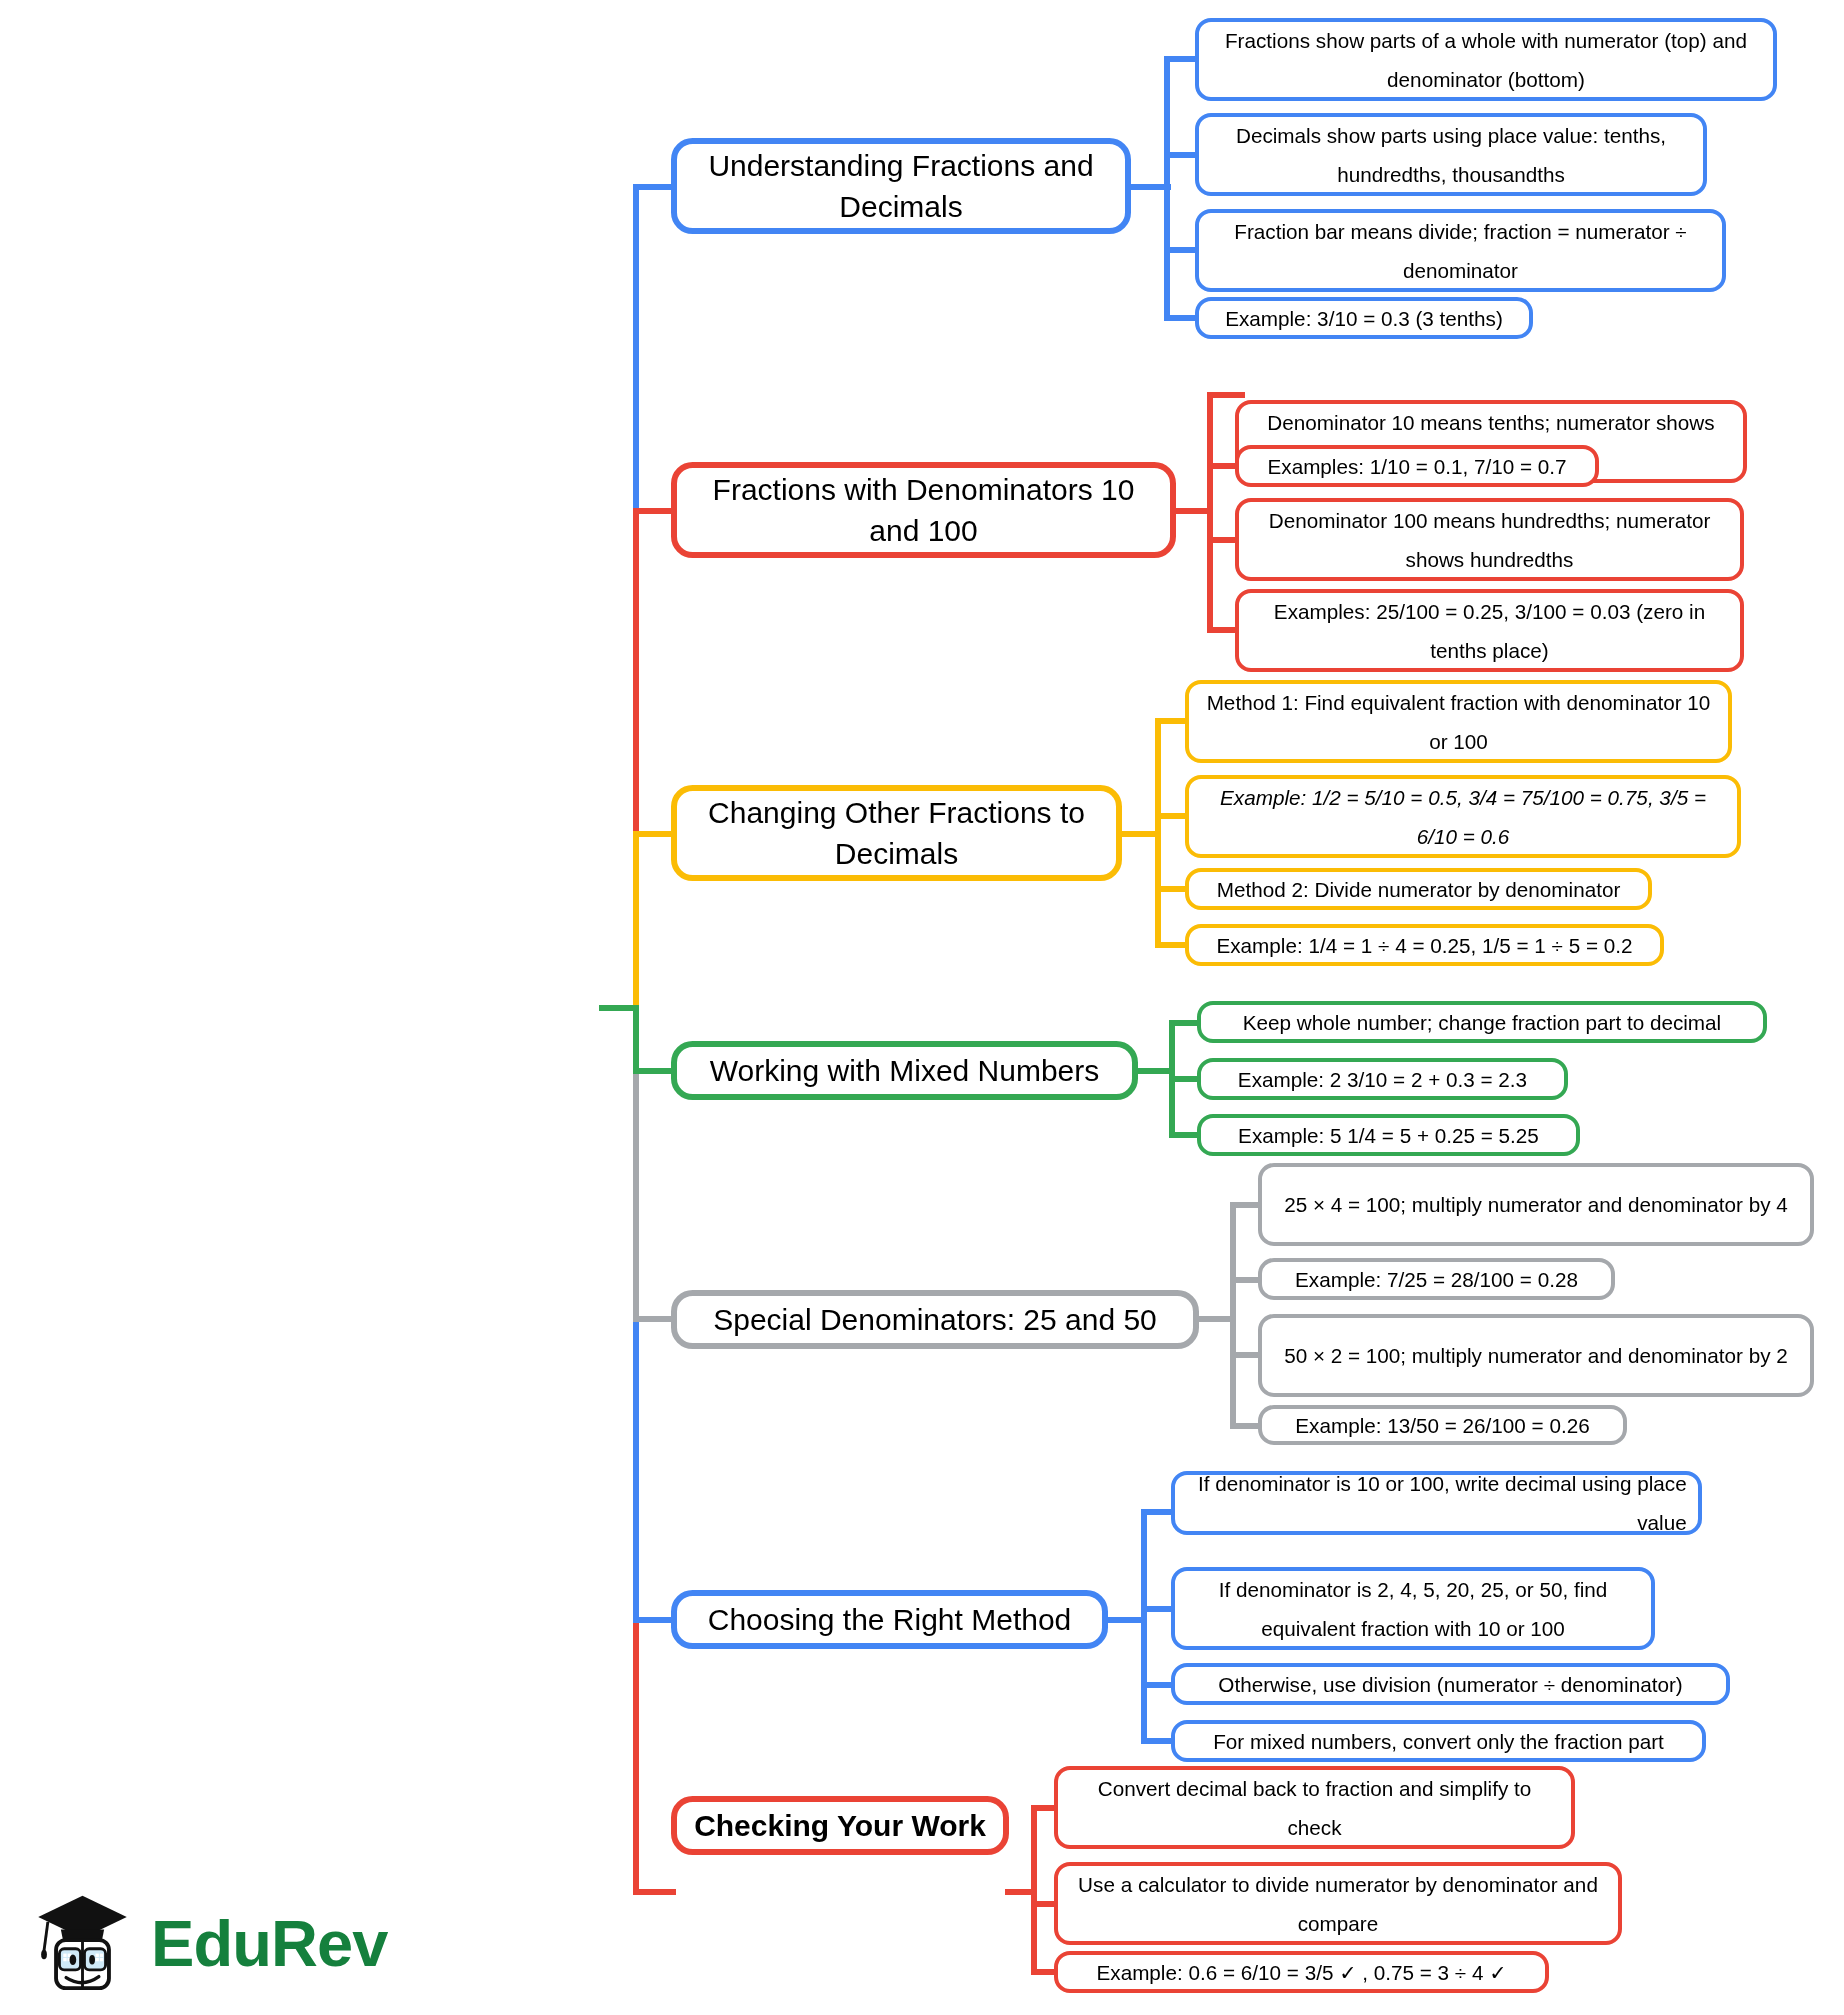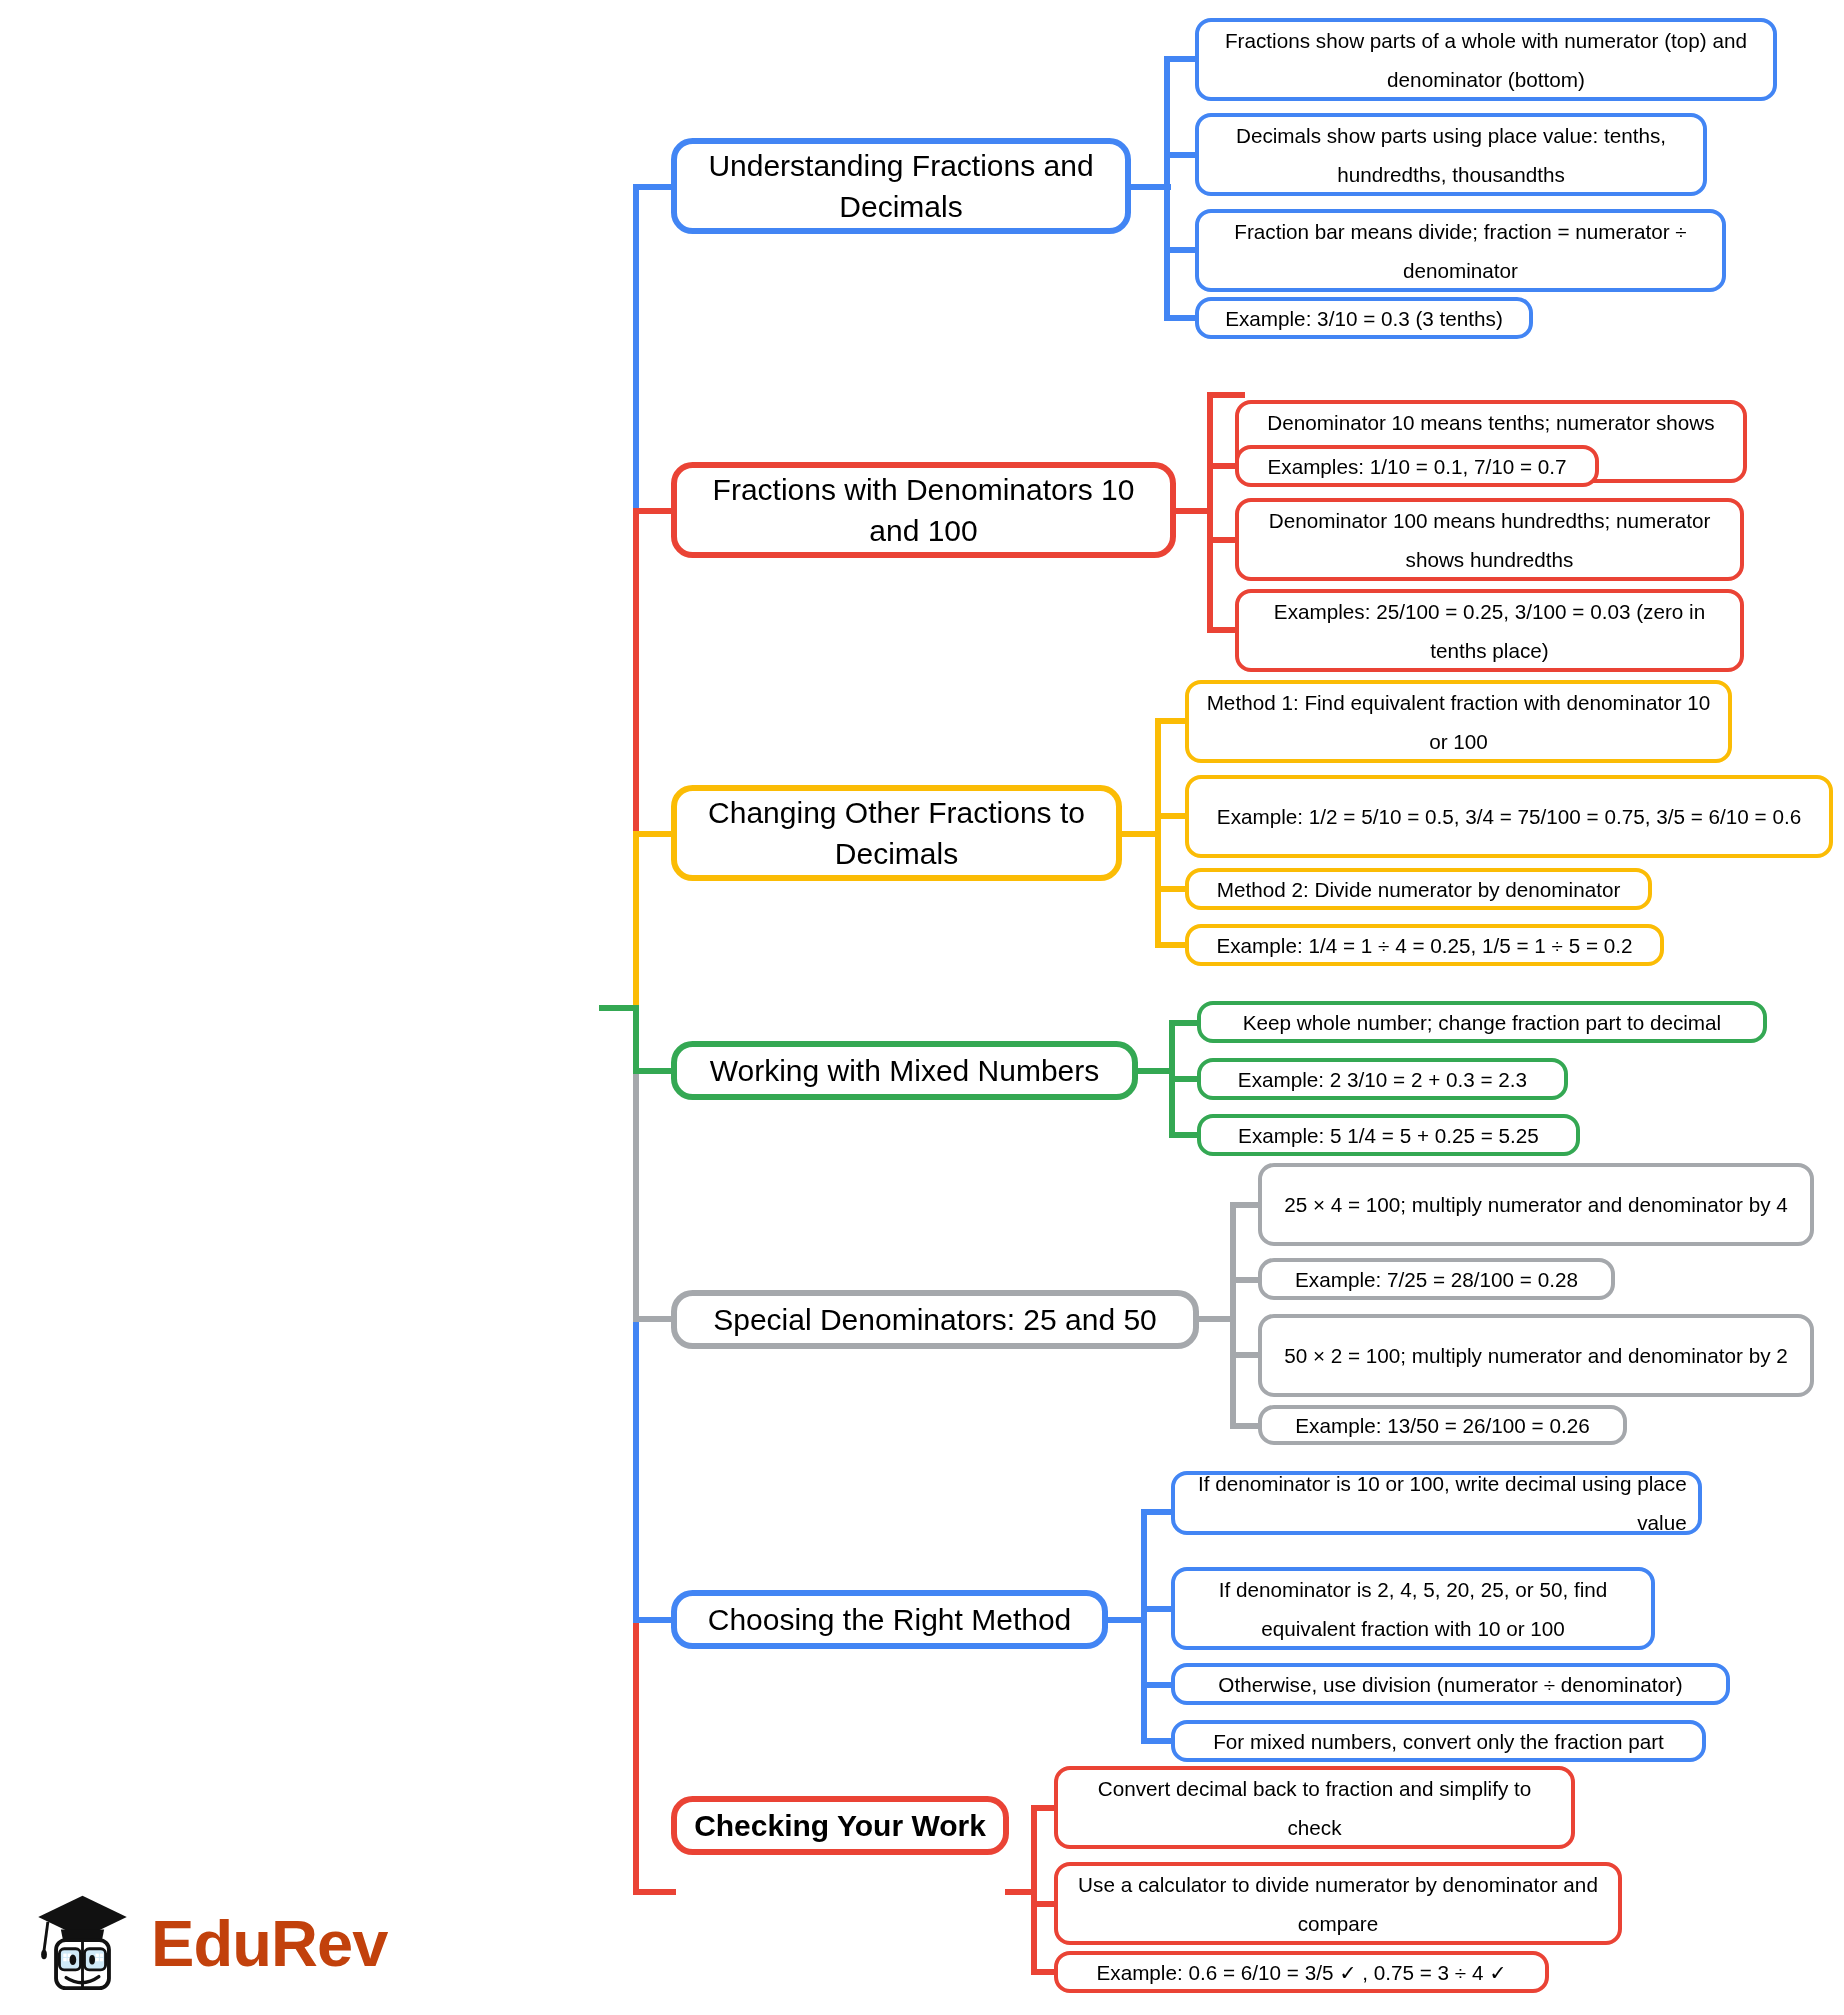--- a/index.html
+++ b/index.html
@@ -16,21 +16,21 @@
   .conn{position:absolute;background:var(--c);}
 
   .node{position:absolute;box-sizing:border-box;background:#ffffff;
         display:flex;align-items:center;justify-content:center;text-align:center;
         color:#000;}
   .leaf{border:4.7px solid var(--c);border-radius:16px;font-size:20.7px;line-height:39px;padding:3.8px 11.3px;}
   .title{border:6.1px solid var(--c);border-radius:21.6px;font-size:30px;line-height:41px;padding:0 9.4px;}
   .root{background:#000000;color:#ffffff;border-radius:27px;font-size:33px;font-weight:bold;padding:0 19px;}
 
   .logo{position:absolute;left:33px;top:1892px;display:flex;align-items:center;gap:19px;}
-  .logo .brand{font-size:65px;font-weight:bold;color:#c2410c;letter-spacing:-0.9px;}
+  .logo .brand{font-size:65px;font-weight:bold;color:#15803d;letter-spacing:-0.9px;}
 </style>
 </head>
 <body>
 
 <div id="canvas">
 
   <div class="conn c-blue" style="left:633px;top:184px;width:6.1px;height:327px;"></div>
   <div class="conn c-red" style="left:633px;top:508px;width:6.1px;height:326px;"></div>
   <div class="conn c-yellow" style="left:633px;top:831px;width:6.1px;height:180px;"></div>
   <div class="conn c-green" style="left:633px;top:1005px;width:6.1px;height:69px;"></div>
@@ -74,21 +74,21 @@
   <div class="c-yellow">
     <div class="conn" style="left:633px;top:831px;width:43px;height:6.1px;"></div>
     <div class="conn" style="left:1117px;top:831px;width:44px;height:6.1px;"></div>
     <div class="conn" style="left:1155px;top:718px;width:6.1px;height:230px;"></div>
     <div class="conn" style="left:1155px;top:718px;width:40px;height:6.1px;"></div>
     <div class="conn" style="left:1155px;top:813px;width:40px;height:6.1px;"></div>
     <div class="conn" style="left:1155px;top:886px;width:40px;height:6.1px;"></div>
     <div class="conn" style="left:1155px;top:942px;width:40px;height:6.1px;"></div>
     <div class="node title" style="left:671px;top:785px;width:451px;height:96px;">Changing Other Fractions to Decimals</div>
     <div class="node leaf" style="left:1185px;top:680px;width:547px;height:83px;">Method 1: Find equivalent fraction with denominator 10 or 100</div>
-    <div class="node leaf" style="left:1185px;top:775px;width:648px;height:83px;">Example: 1/2 = 5/10 = 0.5, 3/4 = 75/100 = 0.75, 3/5 = 6/10 = 0.6</div>
+    <div class="node leaf" style="left:1185px;top:775px;width:556px;height:83px;font-style:italic;">Example: 1/2 = 5/10 = 0.5, 3/4 = 75/100 = 0.75, 3/5 = 6/10 = 0.6</div>
     <div class="node leaf" style="left:1185px;top:868px;width:467px;height:42px;">Method 2: Divide numerator by denominator</div>
     <div class="node leaf" style="left:1185px;top:924px;width:479px;height:42px;">Example: 1/4 = 1 ÷ 4 = 0.25, 1/5 = 1 ÷ 5 = 0.2</div>
   </div>
 
   <div class="c-green">
     <div class="conn" style="left:633px;top:1068px;width:43px;height:6.1px;"></div>
     <div class="conn" style="left:1134px;top:1068px;width:41px;height:6.1px;"></div>
     <div class="conn" style="left:1169px;top:1020px;width:6.1px;height:118px;"></div>
     <div class="conn" style="left:1169px;top:1020px;width:38px;height:6.1px;"></div>
     <div class="conn" style="left:1169px;top:1076px;width:38px;height:6.1px;"></div>

